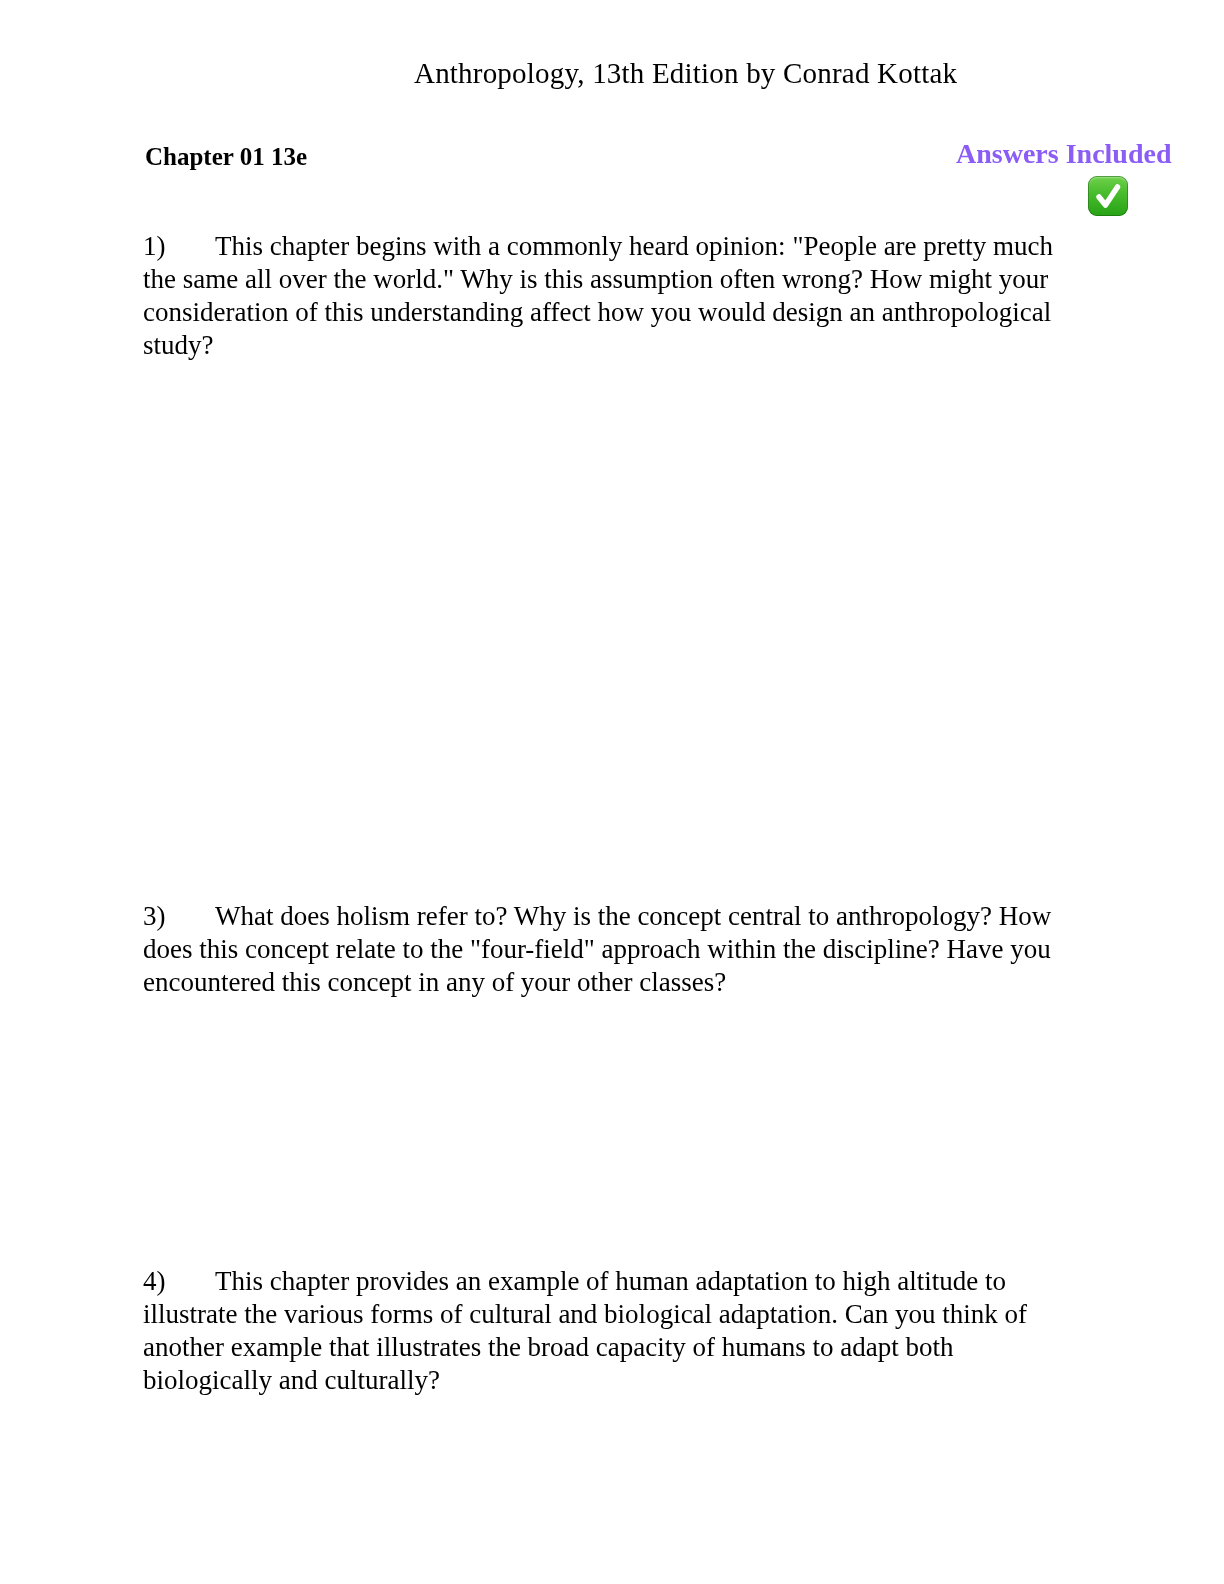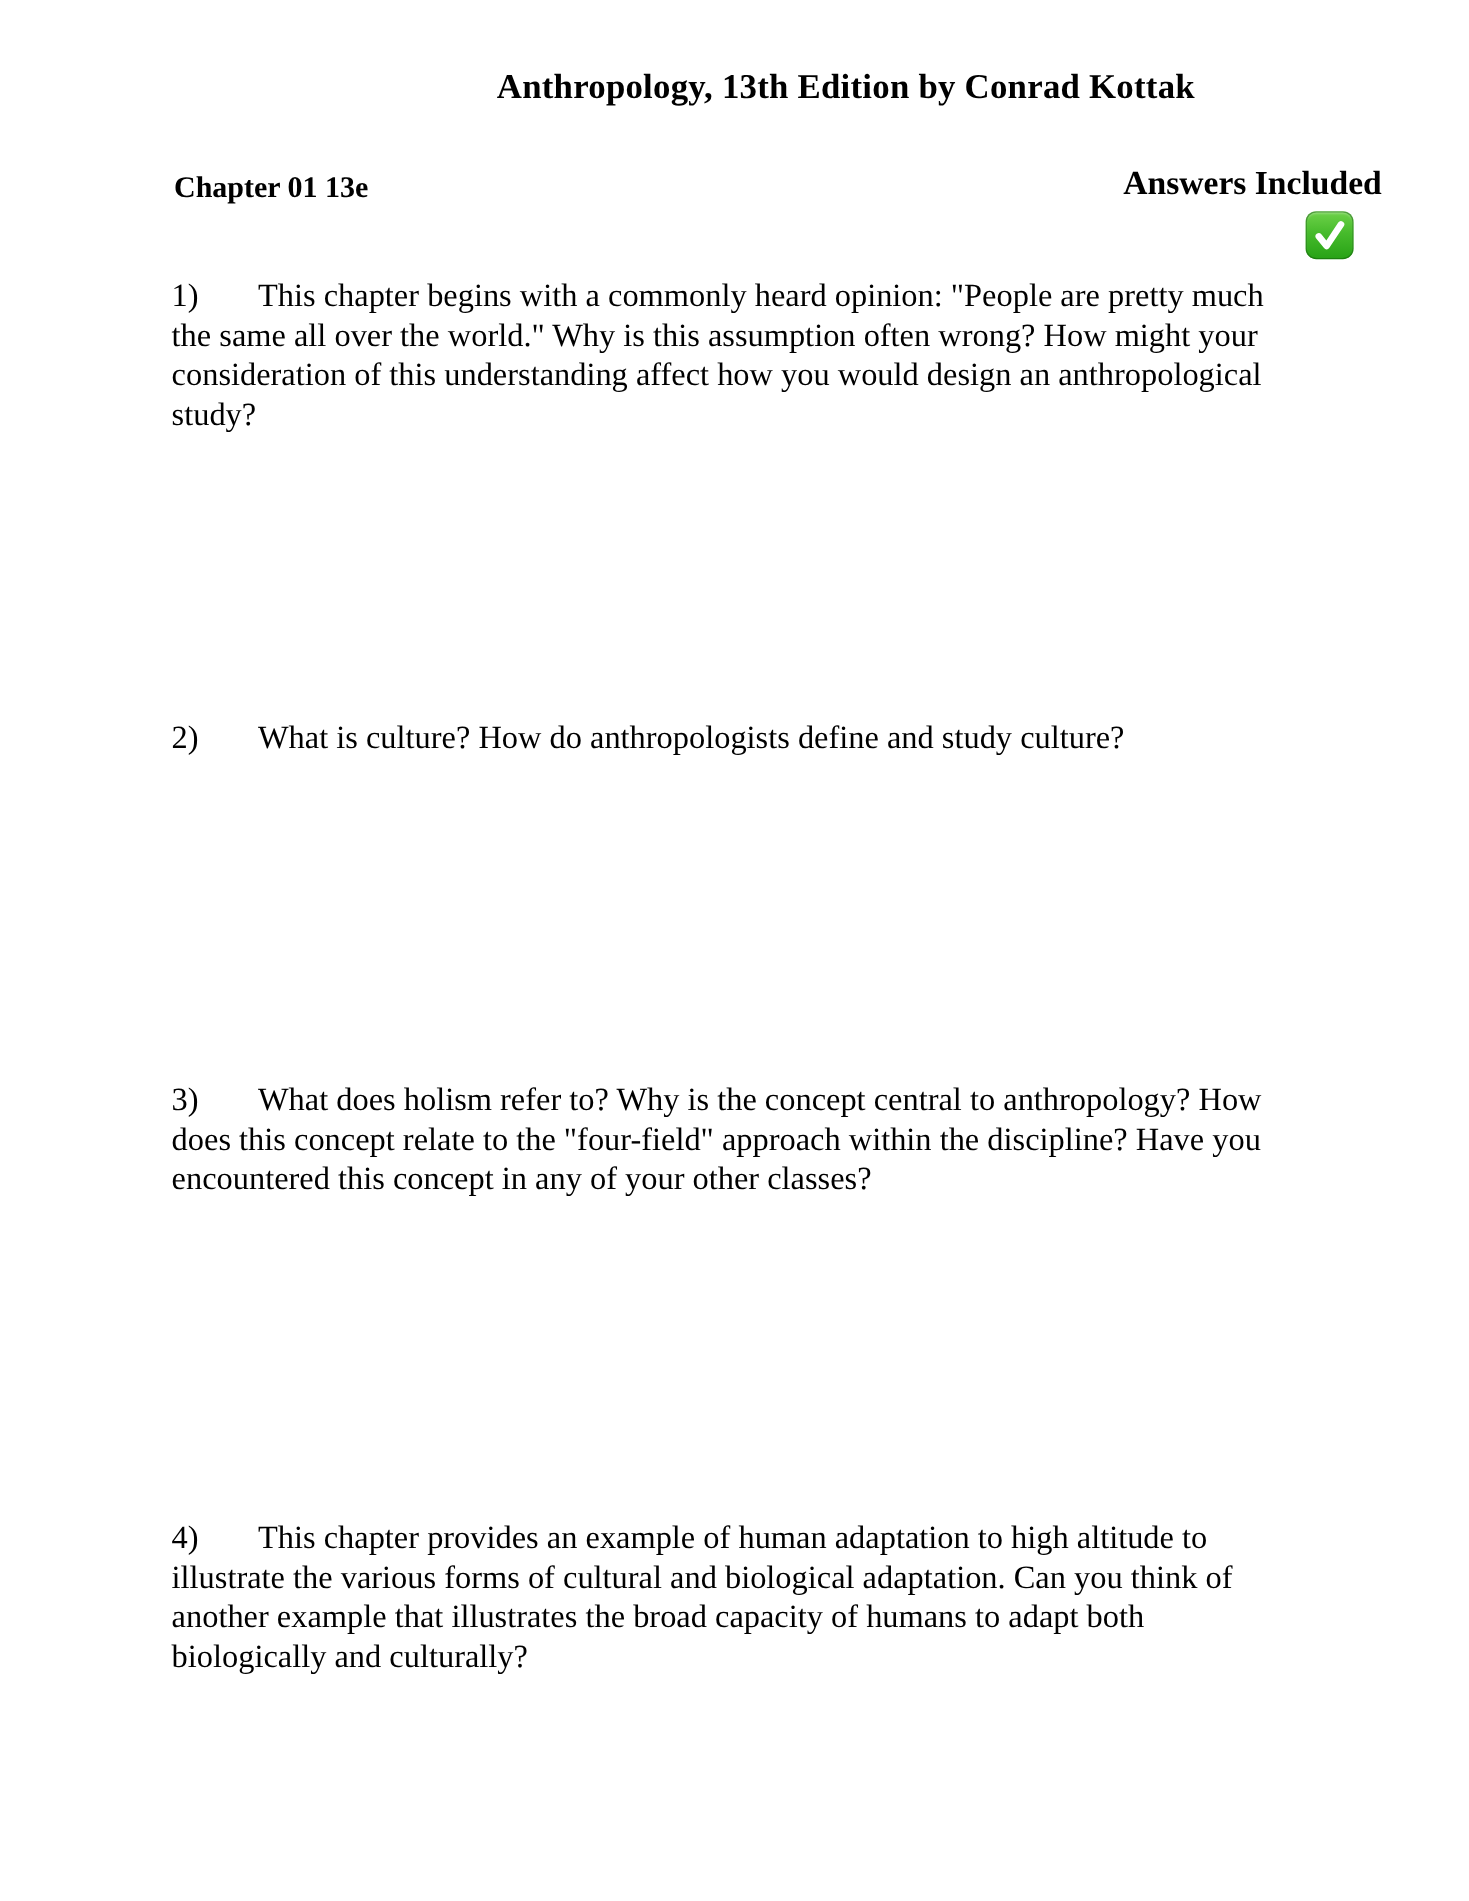--- a/index.html
+++ b/index.html
@@ -25,21 +25,21 @@
     font-size: 29px;
     font-weight: bold;
     white-space: nowrap;
     letter-spacing: 0.2px;
   }
   .doc-title-line2 {
     position: absolute;
     left: 414px;
     top: 57px;
     font-size: 29px;
-    font-weight: bold;
+    font-weight: normal;
     white-space: nowrap;
     letter-spacing: 0.2px;
   }
 
   
   .chapter-heading {
     position: absolute;
     left: 145px;
     top: 143px;
     font-size: 25px;
@@ -92,35 +92,32 @@
 </head>
 <body>
 
 <div class="page">
 
 
   <div class="doc-title-line2">Anthropology, 13th Edition by Conrad Kottak</div>
 
   <div class="chapter-heading">Chapter 01 13e</div>
 
-  <div class="answers-label" style="color: #000000;">Answers Included</div>
+  <div class="answers-label" style="color: #8b5cf6; margin-left: 20px;">Answers Included</div>
 
   <div class="check-emoji">
     <svg width="40" height="40" viewBox="0 0 40 40" aria-hidden="true">
       <path d="M11 21 L17.5 29 L29.5 11" fill="none" stroke="#ffffff" stroke-width="5.5" stroke-linecap="round" stroke-linejoin="round"></path>
     </svg>
   </div>
 
   <p class="question q1">
     <span class="qnum">1)</span><span>This chapter begins with a commonly heard opinion: "People are pretty much the same all over the world." Why is this assumption often wrong? How might your consideration of this understanding affect how you would design an anthropological study?</span>
   </p>
 
-  <p class="question q2">
-    <span class="qnum">2)</span><span>What is culture? How do anthropologists define and study culture?</span>
-  </p>
 
   <p class="question q3">
     <span class="qnum">3)</span><span>What does holism refer to? Why is the concept central to anthropology? How does this concept relate to the "four-field" approach within the discipline? Have you encountered this concept in any of your other classes?</span>
   </p>
 
   <p class="question q4">
     <span class="qnum">4)</span><span>This chapter provides an example of human adaptation to high altitude to illustrate the various forms of cultural and biological adaptation. Can you think of another example that illustrates the broad capacity of humans to adapt both biologically and culturally?</span>
   </p>
 
 </div>

